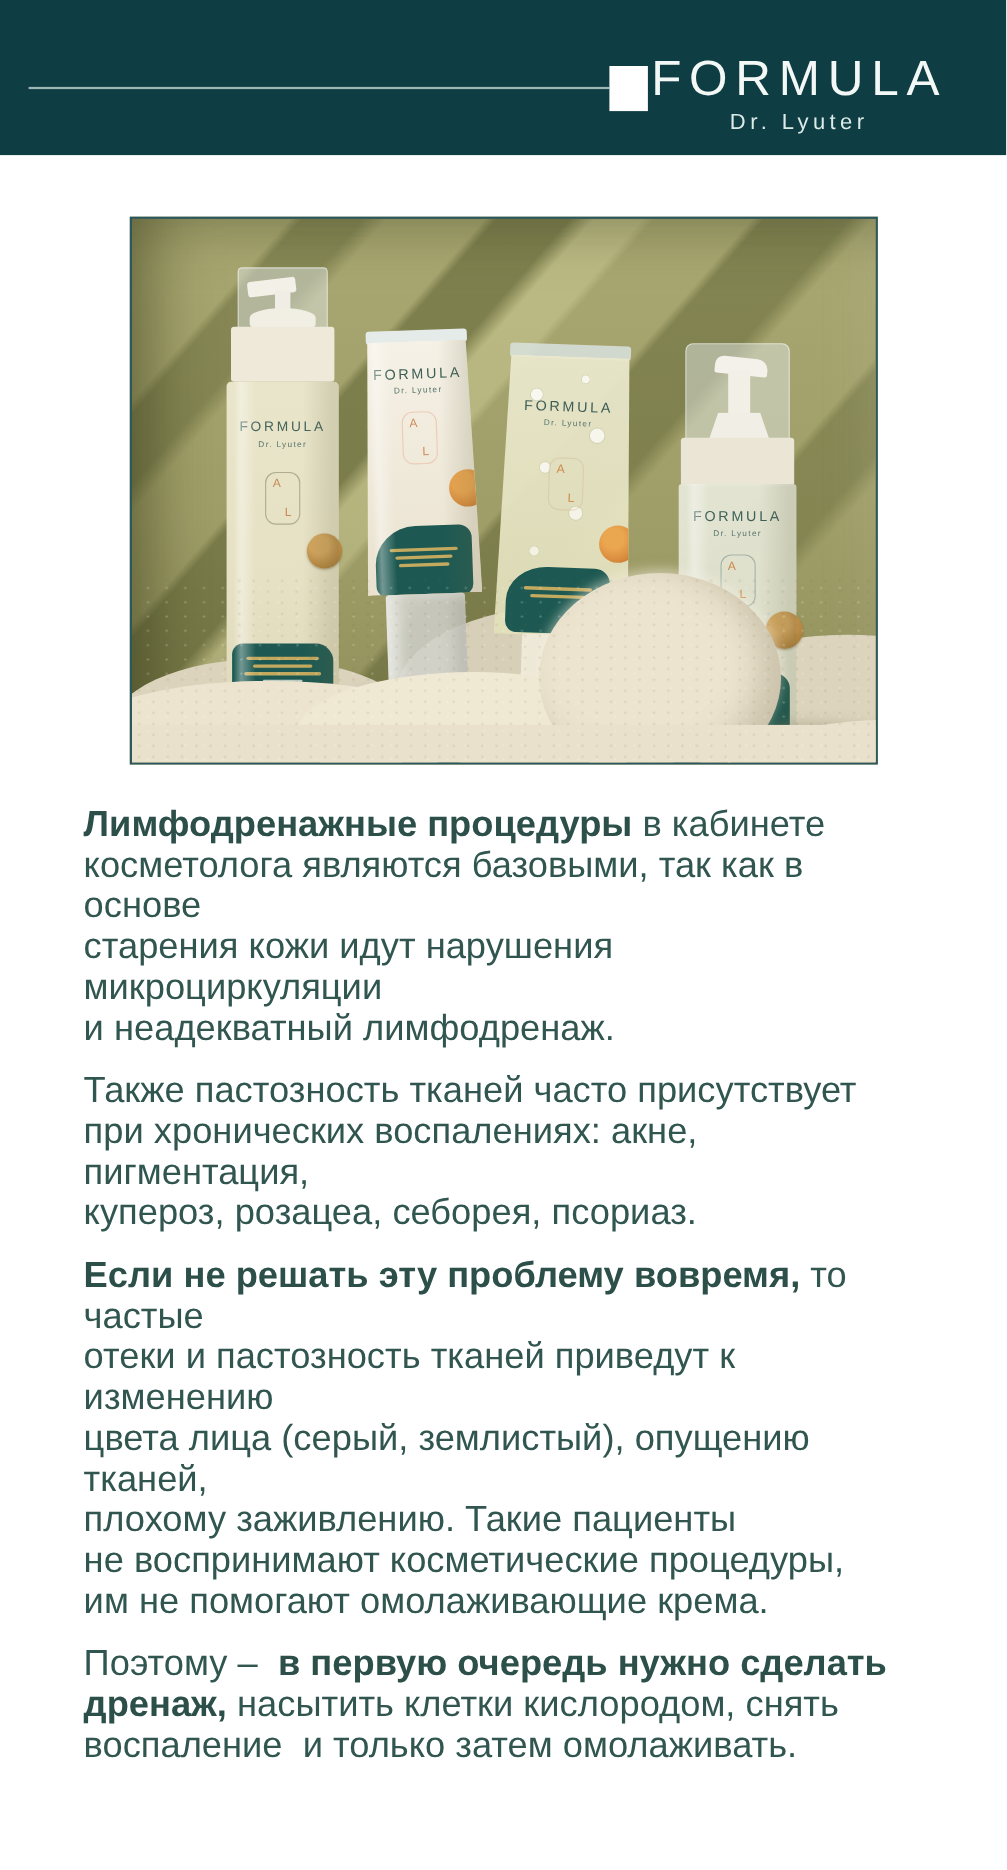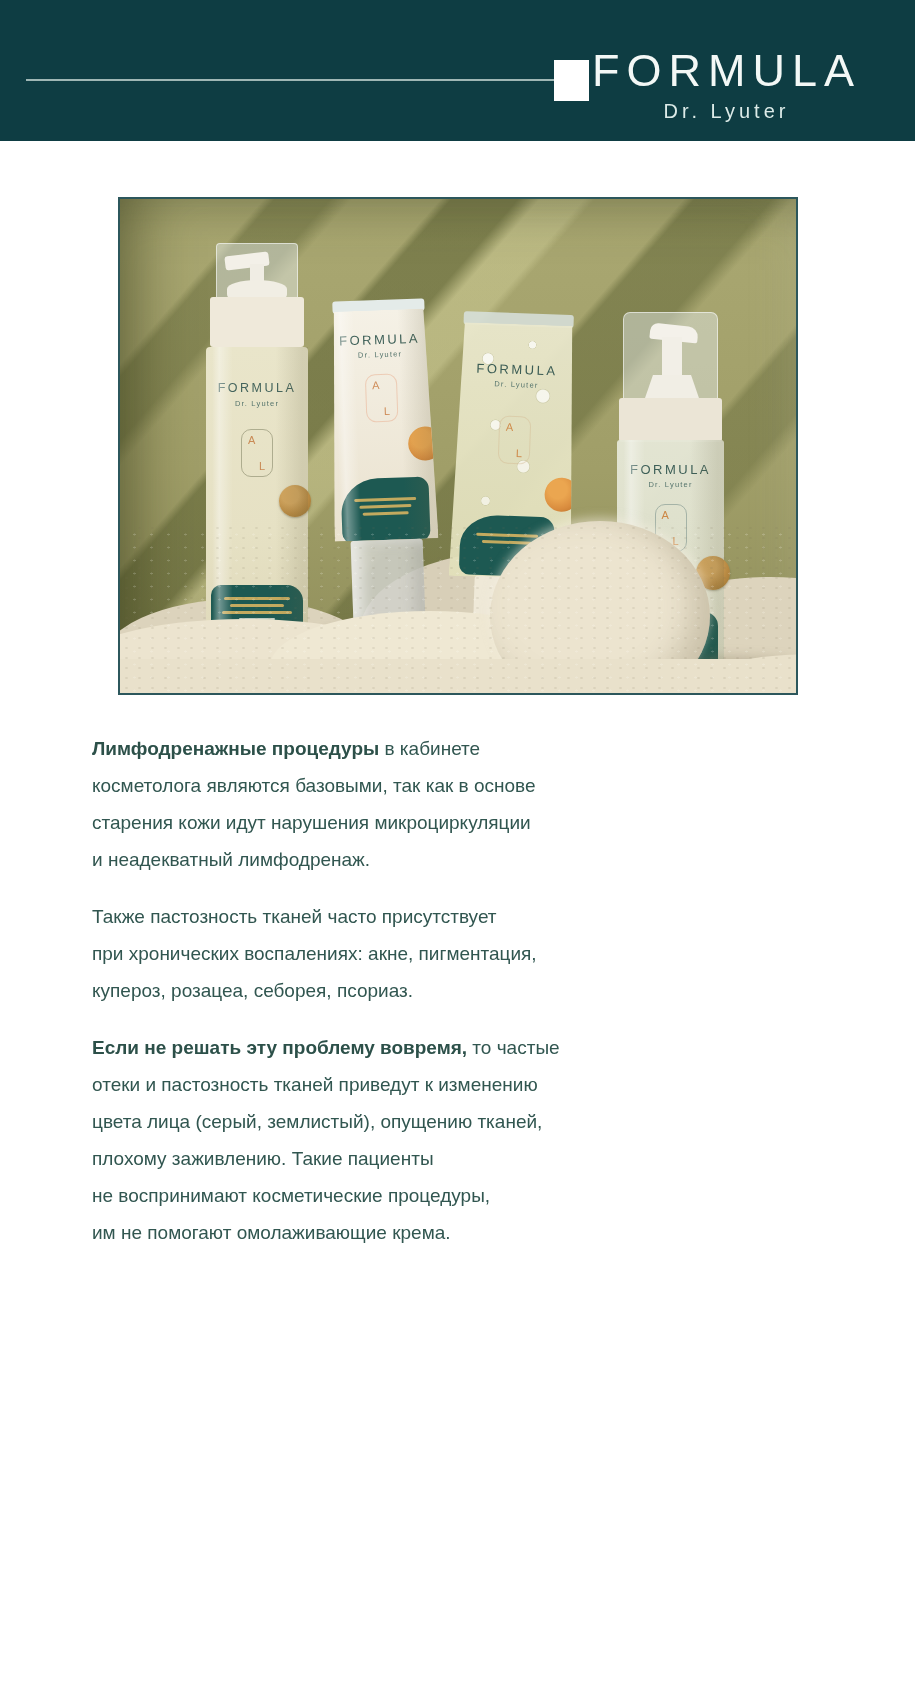--- a/index.html
+++ b/index.html
@@ -66,22 +66,22 @@
            box-shadow:inset -18px -10px 30px rgba(140,130,100,.35), 0 -4px 10px rgba(245,240,225,.5);}
   .sf-r{left:540px;top:455px;width:320px;height:90px;background:#e9e1cb;}
   .sf-base{position:absolute;left:0;right:0;bottom:0;height:34px;background:#e9e1cb;z-index:6;}
   .gshadow{position:absolute;border-radius:50%;background:rgba(125,115,88,.35);filter:blur(6px);z-index:6;}
   .sand-texture{position:absolute;left:0;right:0;bottom:0;height:170px;z-index:7;pointer-events:none;
       background-image:radial-gradient(rgba(118,108,84,.16) 1px, rgba(0,0,0,0) 1.6px),
                        radial-gradient(rgba(255,255,250,.25) 1px, rgba(0,0,0,0) 1.6px);
       background-size:13px 10px, 17px 13px;background-position:0 0, 6px 5px;opacity:.8;}
 
   
-  .article{position:absolute;left:92px;top:730px;width:748px;color:#315650;
-           font-size:19px;line-height:37px;}
+  .article{position:absolute;left:76px;top:730px;width:748px;color:#315650;
+           font-size:33px;line-height:37px;}
   .para{margin:0 0 20px 0;white-space:pre-wrap;}
   .para strong{font-weight:700;color:#2c5049;}
 </style>
 </head>
 <body>
 
 <div class="page">
 
   <div class="header">
     <div class="header-rule"></div>
@@ -210,15 +210,18 @@
 и неадекватный лимфодренаж.</span></p>
       <p class="para"><span>Также пастозность тканей часто присутствует
 при хронических воспалениях: акне, пигментация,
 купероз, розацеа, себорея, псориаз.</span></p>
       <p class="para"><strong>Если не решать эту проблему вовремя,</strong><span> то частые
 отеки и пастозность тканей приведут к изменению
 цвета лица (серый, землистый), опущению тканей,
 плохому заживлению. Такие пациенты
 не воспринимают косметические процедуры,
 им не помогают омолаживающие крема.</span></p>
+      <p class="para"><span>Поэтому –  </span><strong>в первую очередь нужно сделать
+дренаж,</strong><span> насытить клетки кислородом, снять
+воспаление  и только затем омолаживать.</span></p>
     </div>
 
 </div>
 
 </body></html>

